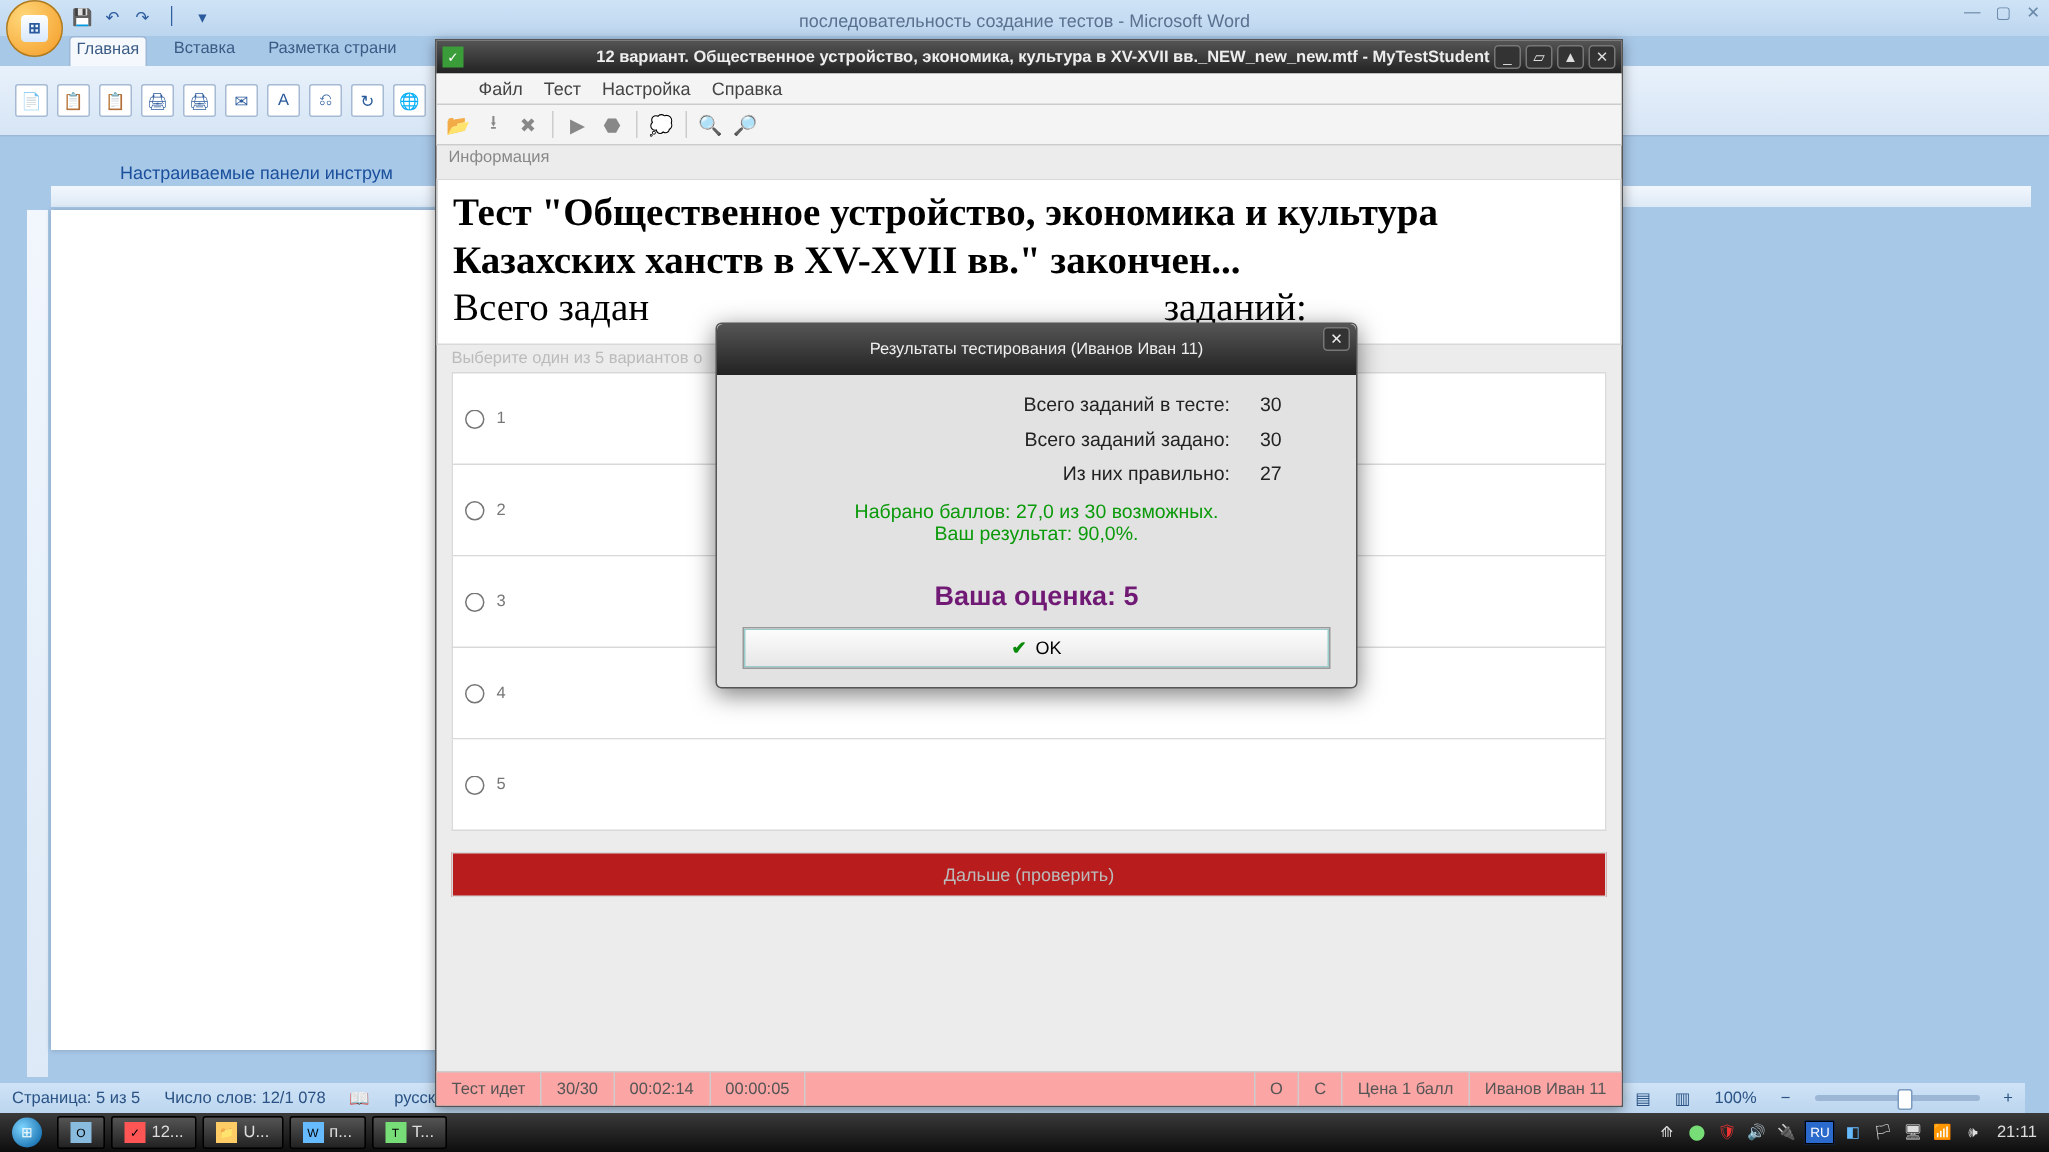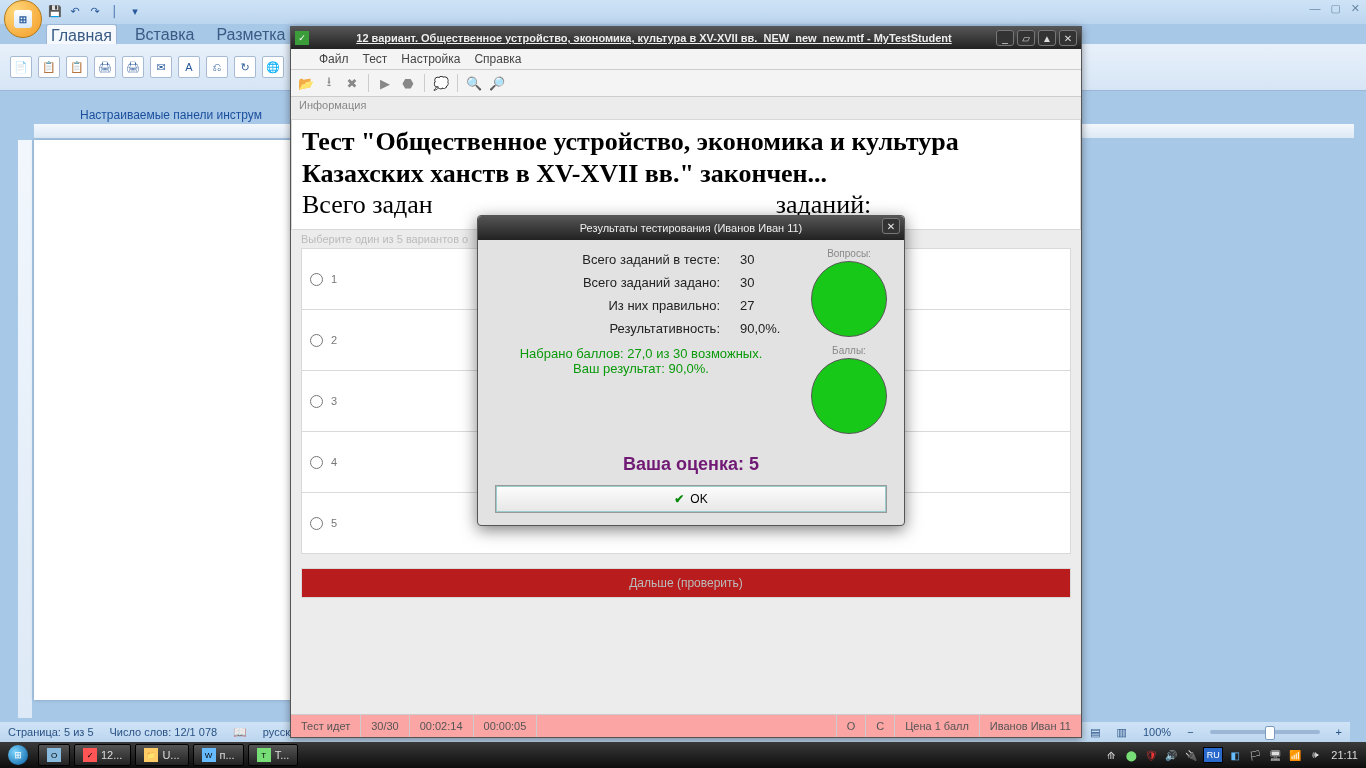--- a/index.html
+++ b/index.html
@@ -4,21 +4,21 @@
 <style>
 html,body{margin:0;padding:0;width:1366px;height:768px;overflow:hidden;font-family:Tahoma,Arial,sans-serif;font-size:11px;background:#a8c8e8;}
 
 #word-titlebar{position:absolute;left:0;top:0;right:0;height:24px;background:linear-gradient(#cfe3f6,#bcd6ef);display:flex;align-items:center;color:#5a7290;}
 #word-titlebar .orb{width:36px;height:36px;border-radius:50%;background:radial-gradient(circle at 30% 30%,#ffd77a,#f49b26);position:absolute;left:4px;top:0px;border:1px solid #b07a1a;display:flex;align-items:center;justify-content:center;}
 #word-titlebar .orb span{width:18px;height:18px;background:linear-gradient(#fff,#d7e8fb);border-radius:3px;display:flex;align-items:center;justify-content:center;font-weight:bold;color:#2a5a9c;font-size:10px;}
 #word-qat{position:absolute;left:48px;top:4px;display:flex;gap:6px;align-items:center;}
 #word-qat span{width:14px;height:14px;display:flex;align-items:center;justify-content:center;color:#2a5a9c;}
 #word-title{margin:0 auto;padding-top:4px;color:#5a7290;font-size:12px;}
 #word-sys{position:absolute;right:6px;top:2px;display:flex;gap:10px;color:#6a88a7;}
-#word-ribbon-tabs{position:absolute;left:46px;top:24px;height:20px;display:flex;gap:14px;color:#3a5b84;font-size:16px;}
+#word-ribbon-tabs{position:absolute;left:46px;top:24px;height:20px;display:flex;gap:14px;color:#3a5b84;font-size:11px;}
 #word-ribbon-tabs .tab{padding:2px 4px;}
 #word-ribbon-tabs .tab.active{background:#f5f9fe;border:1px solid #9cb7d6;border-bottom:none;border-radius:3px 3px 0 0;}
 #word-ribbon{position:absolute;left:0;top:44px;right:0;height:46px;background:linear-gradient(#e8f1fb,#d6e5f5);border-bottom:1px solid #9cb7d6;display:flex;align-items:center;gap:6px;padding-left:10px;}
 #word-ribbon .ico{width:20px;height:20px;background:#fff;border:1px solid #a6bbd3;border-radius:2px;display:flex;align-items:center;justify-content:center;color:#2a5a9c;font-size:11px;}
 #word-custom{position:absolute;left:80px;top:108px;color:#1a4f9c;font-size:12px;}
 #word-statusbar{position:absolute;left:0;right:16px;bottom:26px;height:20px;background:linear-gradient(#cfe3f6,#bcd6ef);display:flex;align-items:center;gap:16px;color:#2a5284;padding:0 8px;font-size:11px;}
 #word-statusbar .spacer{flex:1;}
 #word-statusbar .zoomsld{width:110px;height:4px;background:#9cb7d6;border-radius:2px;position:relative;}
 #word-statusbar .zoomsld .knob{position:absolute;left:50%;top:-4px;width:8px;height:12px;background:#fff;border:1px solid #7a9ac0;border-radius:2px;}
 #word-page{position:absolute;left:34px;top:140px;width:1040px;height:560px;background:#fff;box-shadow:0 0 4px rgba(0,0,0,.2);}
@@ -31,41 +31,41 @@
 #taskbar .tbtn{height:20px;padding:0 8px;margin:0 2px;background:linear-gradient(#555,#222);border:1px solid #000;border-radius:2px;display:flex;align-items:center;gap:4px;}
 #taskbar .tbtn .ic{width:14px;height:14px;background:#8bd;font-size:8px;display:flex;align-items:center;justify-content:center;color:#000;}
 #taskbar .tray{margin-left:auto;display:flex;align-items:center;gap:4px;padding-right:4px;}
 #taskbar .tray .ti{width:16px;height:16px;display:flex;align-items:center;justify-content:center;font-size:10px;}
 #taskbar .tray .ru{width:18px;height:14px;background:#2a6acc;color:#fff;font-size:9px;display:flex;align-items:center;justify-content:center;border:1px solid #000;}
 #taskbar .tray .clock{padding:0 4px;}
 
 #mts{position:absolute;left:290px;top:26px;width:790px;height:710px;background:#ececec;border:1px solid #555;box-shadow:0 2px 8px rgba(0,0,0,.4);}
 #mts-title{height:22px;background:linear-gradient(#555,#222);color:#eee;display:flex;align-items:center;font-size:11px;padding:0 4px;}
 #mts-title .ico{width:14px;height:14px;background:#3a9d3a;margin-right:6px;display:flex;align-items:center;justify-content:center;color:#fff;font-size:9px;}
-#mts-title .t{flex:1;text-align:center;font-weight:bold;text-decoration:underline;}
+#mts-title .t{flex:1;text-align:right;font-weight:bold;}
 #mts-title .wbtn{width:16px;height:14px;margin-left:3px;border:1px solid #777;border-radius:3px;display:flex;align-items:center;justify-content:center;color:#ddd;font-size:10px;background:#333;}
 #mts-menu{height:20px;background:#f4f4f4;display:flex;align-items:center;gap:14px;padding:0 28px;color:#444;border-bottom:1px solid #ccc;font-size:12px;}
 #mts-tools{height:26px;background:#f4f4f4;border-bottom:1px solid #ccc;display:flex;align-items:center;gap:5px;padding:0 6px;}
 #mts-tools .ti{width:18px;height:18px;display:flex;align-items:center;justify-content:center;color:#888;font-size:13px;}
 #mts-tools .sep{width:1px;height:18px;background:#ccc;margin:0 2px;}
 #mts-info{height:18px;padding:2px 8px;color:#888;font-size:11px;}
 #mts-body{position:relative;height:calc(100% - 22px - 20px - 26px - 22px - 22px);overflow:hidden;}
 #mts-heading{background:#fff;border:1px solid #d9d9d9;margin:0;padding:6px 10px 8px 10px;font-family:"Times New Roman",serif;font-size:26px;font-weight:bold;line-height:1.22;}
 #mts-heading .line2{font-weight:normal;}
 #mts-hint{color:#bbb;padding:3px 10px;font-size:11px;}
 #mts-options{margin:0 10px;}
 .optrow{height:60px;border:1px solid #d9d9d9;border-top:none;background:#fff;display:flex;align-items:center;padding-left:8px;gap:8px;color:#777;}
 .optrow:first-child{border-top:1px solid #d9d9d9;}
 .optrow input{margin:0;}
 #mts-next{margin:14px 10px 0 10px;height:28px;border:1px solid #d9d9d9;background:#b91c1c;display:flex;align-items:center;justify-content:center;color:#bbb;font-size:12px;}
 #mts-status{position:absolute;left:0;right:0;bottom:0;height:22px;background:#fca5a5;border-top:1px solid #ccc;display:flex;align-items:center;font-size:11px;color:#555;}
 #mts-status .cell{padding:0 10px;border-right:1px solid #ccc;height:100%;display:flex;align-items:center;}
 
 #dlg{position:absolute;left:477px;top:215px;width:426px;background:#e2e2e2;border:1px solid #555;box-shadow:0 4px 16px rgba(0,0,0,.5);border-radius:4px;}
-#dlg-title{height:24px;background:linear-gradient(#555,#222);color:#eee;display:flex;align-items:center;justify-content:center;font-size:11px;position:relative;border-radius:4px 4px 0 0;}
+#dlg-title{height:34px;background:linear-gradient(#555,#222);color:#eee;display:flex;align-items:center;justify-content:center;font-size:11px;position:relative;border-radius:4px 4px 0 0;}
 #dlg-title .x{position:absolute;right:4px;top:2px;width:16px;height:14px;border:1px solid #777;border-radius:3px;display:flex;align-items:center;justify-content:center;font-size:10px;background:#333;}
 #dlg-body{padding:8px 10px 10px 10px;}
 #dlg-grid{display:flex;gap:10px;}
 #dlg-stats{flex:1;font-size:13px;color:#222;}
 #dlg-stats .row{display:flex;justify-content:flex-end;gap:20px;padding:4px 0;}
 #dlg-stats .row .lab{flex:1;text-align:right;}
 #dlg-stats .row .val{width:54px;text-align:left;}
 #dlg-pies{width:90px;display:flex;flex-direction:column;align-items:center;gap:2px;}
 #dlg-pies .cap{font-size:10px;color:#888;}
 .pie{width:74px;height:74px;border-radius:50%;border:1px solid #555;}
@@ -82,20 +82,21 @@
   <div class="orb">
       <span>⊞</span>
     </div>
   <div id="word-qat">
     <span>💾</span>
     <span>↶</span>
     <span>↷</span>
     <span>│</span>
     <span>▾</span>
   </div>
+  <div id="word-title">последовательность создание тестов - Microsoft Word</div>
   <div id="word-sys">
     <span>—</span>
     <span>▢</span>
     <span>✕</span>
   </div>
 </div>
 <div id="word-ribbon-tabs">
   <div class="tab active">Главная</div>
   <div class="tab">Вставка</div>
   <div class="tab">Разметка страни</div>
@@ -221,34 +222,24 @@
             <span class="val">30</span>
           </div>
         <div class="row">
             <span class="lab">Всего заданий задано:</span>
             <span class="val">30</span>
           </div>
         <div class="row">
             <span class="lab">Из них правильно:</span>
             <span class="val">27</span>
           </div>
-        <div class="row">
-            <span class="lab">Результативность:</span>
-            <span class="val">90,0%.</span>
-          </div>
         <div id="dlg-score">
           <div>Набрано баллов: 27,0 из 30 возможных.</div>
           <div>Ваш результат: 90,0%.</div>
         </div>
-      </div>
-      <div id="dlg-pies">
-        <div class="cap">Вопросы:</div>
-        <div class="pie" id="pie1" style="background: conic-gradient(from -126deg, rgb(208, 32, 32) -90deg, rgb(208, 32, 32) -54deg, rgb(24, 200, 24) -54deg, rgb(24, 200, 24) 270deg);"></div>
-        <div class="cap" style="margin-top:6px">Баллы:</div>
-        <div class="pie" id="pie2" style="background: conic-gradient(from -126deg, rgb(208, 32, 32) -90deg, rgb(208, 32, 32) -54deg, rgb(24, 200, 24) -54deg, rgb(24, 200, 24) 270deg);"></div>
       </div>
     </div>
     <div id="dlg-grade">Ваша оценка: 5</div>
     <div id="dlg-ok">
       <span class="chk">✔</span>
       <span>OK</span>
     </div>
   </div>
 </div>
 

